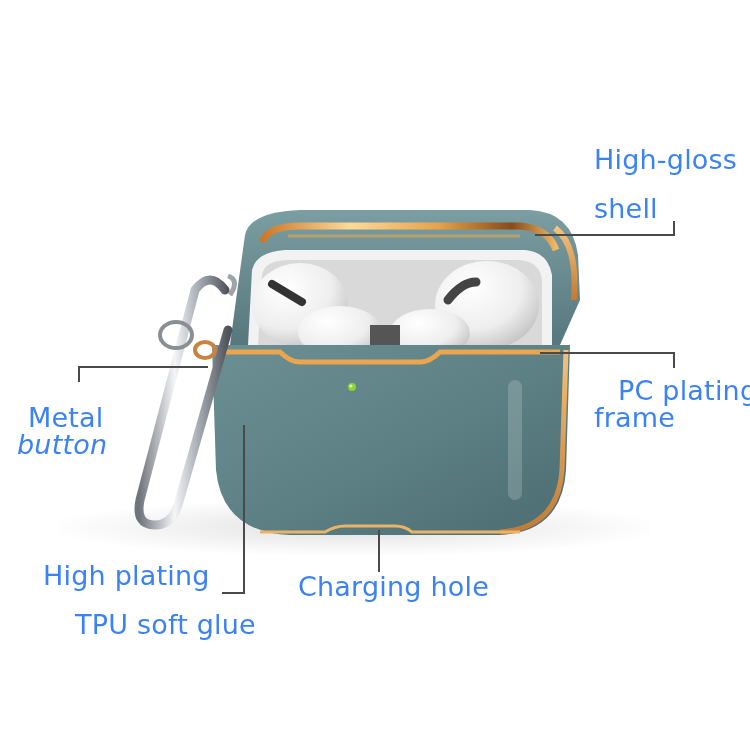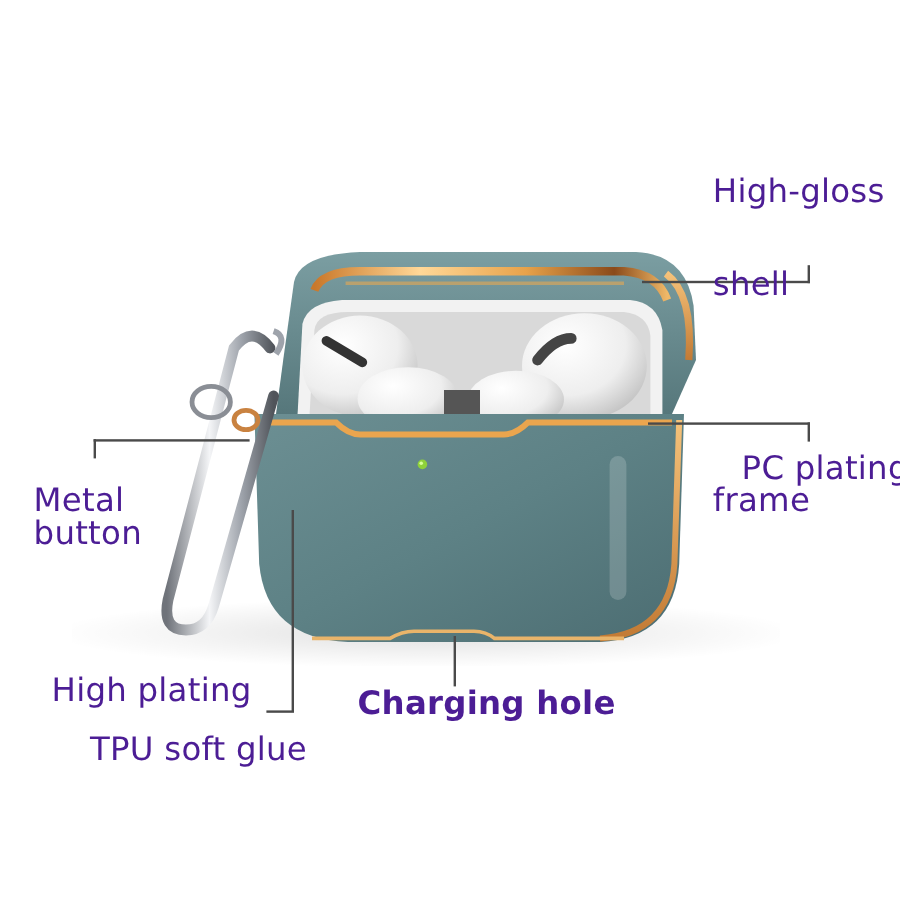--- a/index.html
+++ b/index.html
@@ -1,17 +1,17 @@
 <!DOCTYPE html>
 <html><head>
 <meta charset="utf-8">
 <style>
   html, body { margin: 0; padding: 0; background: #ffffff; }
   body { width: 750px; height: 750px; position: relative; overflow: hidden; font-family: "DejaVu Sans", "Liberation Sans", sans-serif; }
-  .label { position: absolute; color: #4c1d95; font-size: 27px; line-height: 48px; letter-spacing: 0.2px; white-space: nowrap; }
+  .label { position: absolute; color: #3b82f6; font-size: 27px; line-height: 48px; letter-spacing: 0.2px; white-space: nowrap; }
   .line { position: absolute; background: #4a4a4a; }
   .stage { position: absolute; left: 0; top: 0; width: 750px; height: 750px; }
   .floor-shadow { position: absolute; left: 60px; top: 500px; width: 590px; height: 55px;
     background: radial-gradient(ellipse at center, rgba(0,0,0,0.12) 0%, rgba(0,0,0,0.04) 50%, rgba(255,255,255,0) 75%); }
 </style>
 </head>
 <body>
 
 <div class="stage">
   <div class="floor-shadow"></div>
@@ -102,24 +102,24 @@
 
 <div class="line" style="left:540px; top:352px; width:135px; height:2px;"></div>
 <div class="line" style="left:673px; top:352px; width:2px; height:16px;"></div>
 
 <div class="line" style="left:243px; top:425px; width:2px; height:168px;"></div>
 <div class="line" style="left:222px; top:592px; width:23px; height:2px;"></div>
 
 <div class="line" style="left:378px; top:530px; width:2px; height:42px;"></div>
 
 <div class="label" style="left:594px; top:136px;">High-gloss</div>
-<div class="label" style="left:594px; top:185px;margin-top:29px;">shell</div>
+<div class="label" style="left:594px; top:185px;">shell</div>
 
 <div class="label" style="left:28px; top:394px;">Metal</div>
-<div class="label" style="left:28px; top:421px;">button</div>
+<div class="label" style="left:17px; top:421px;font-style:italic;">button</div>
 
 <div class="label" style="left:618px; top:367px;">PC plating</div>
 <div class="label" style="left:594px; top:394px;">frame</div>
 
 <div class="label" style="left:43px; top:552px;">High plating</div>
 <div class="label" style="left:43px; top:601px;margin-left:32px;">TPU soft glue</div>
 
-<div class="label" style="left:298px; top:563px;font-weight:bold;">Charging hole</div>
+<div class="label" style="left:298px; top:563px;">Charging hole</div>
 
 </body></html>

